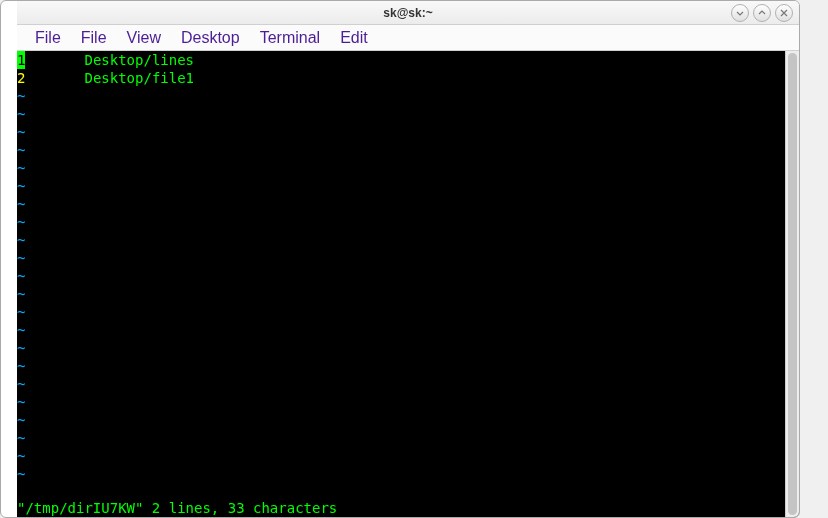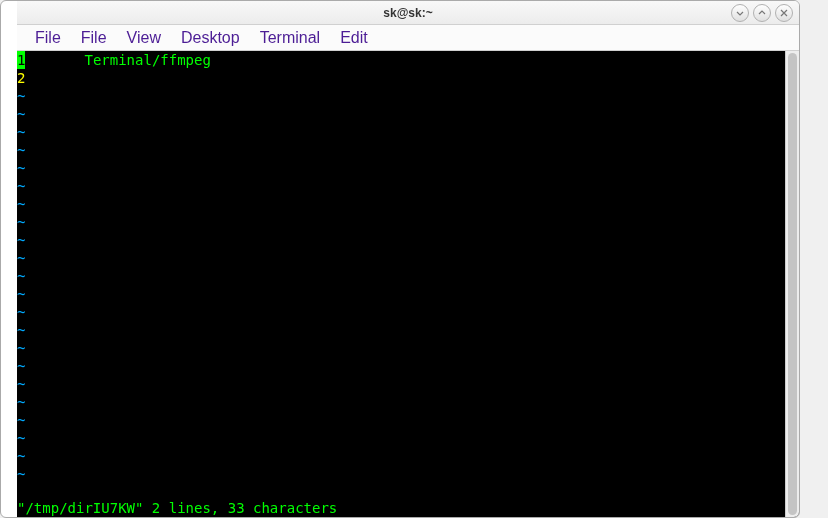--- a/index.html
+++ b/index.html
@@ -170,25 +170,25 @@
     <span class="menu-item">View</span>
     <span class="menu-item">Desktop</span>
     <span class="menu-item">Terminal</span>
     <span class="menu-item">Edit</span>
   </div>
 
   <div class="terminal-area">
     <div class="terminal">
 
       <div class="term-line">
-        <span class="lineno cursor">1</span><span class="gap">       </span><span class="content">Terminal/ffmpeg</span>
+        <span class="lineno cursor">1</span><span class="gap">       </span><span class="content">Desktop/lines</span>
       </div>
 
       <div class="term-line">
-        <span class="lineno">2</span><span class="gap">       </span>
+        <span class="lineno">2</span><span class="gap">       </span><span class="content">Desktop/file1</span>
       </div>
 
       <div class="tilde-line">~</div>
       <div class="tilde-line">~</div>
       <div class="tilde-line">~</div>
       <div class="tilde-line">~</div>
       <div class="tilde-line">~</div>
       <div class="tilde-line">~</div>
       <div class="tilde-line">~</div>
       <div class="tilde-line">~</div>

